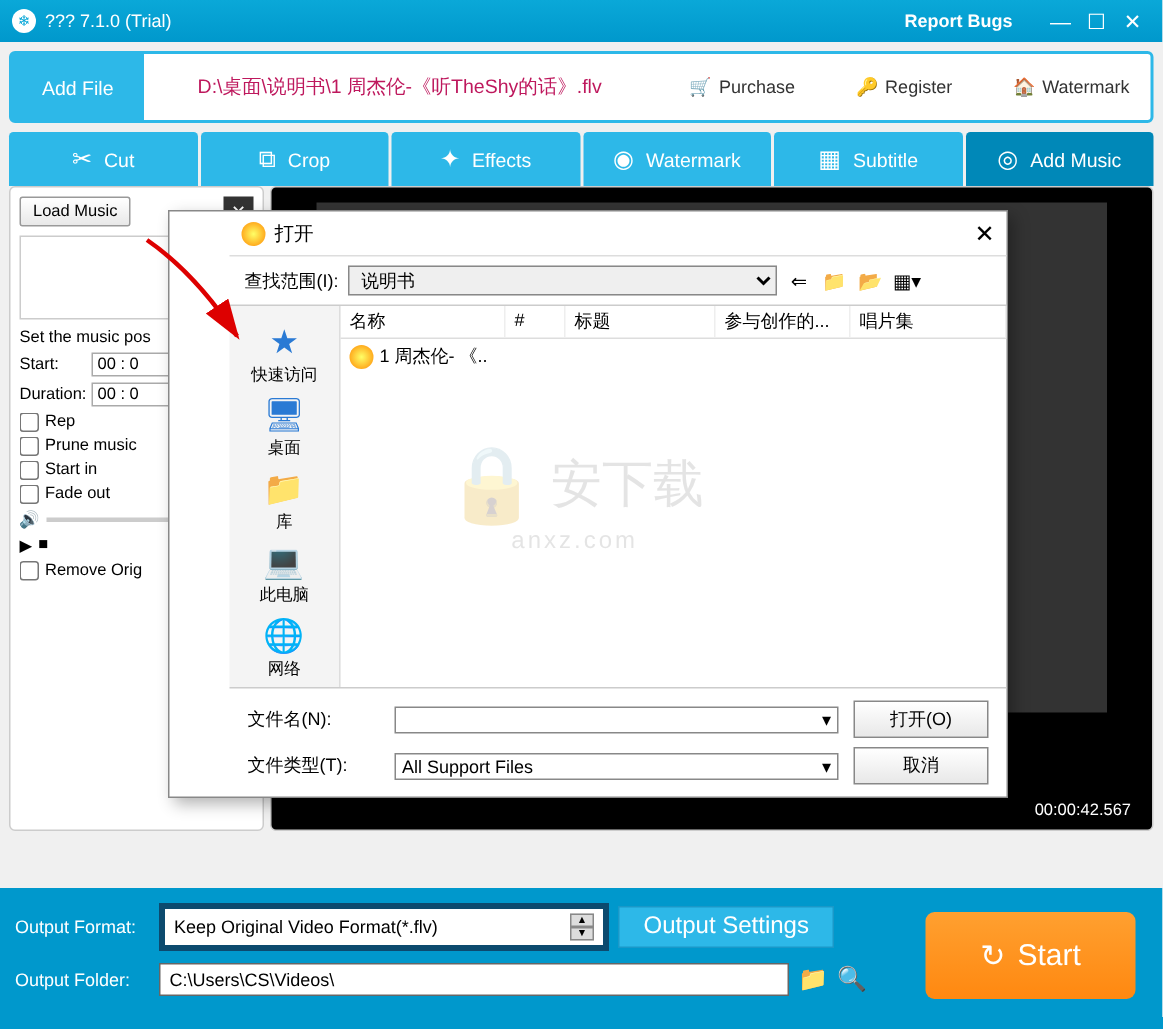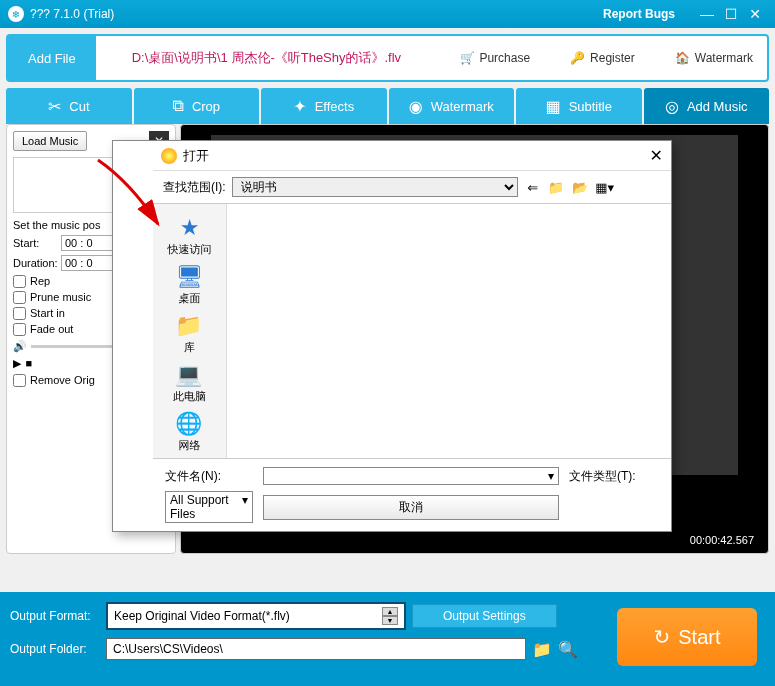--- a/index.html
+++ b/index.html
@@ -33,24 +33,24 @@
 .check-row { display: flex; align-items: flex-start; margin: 3px 0; font-size: 11px; gap: 4px; }
 .volume-row { display: flex; align-items: center; gap: 4px; margin: 4px 0; }
 
 .preview { flex: 1; background: #000; border: 1px solid #ccc; border-radius: 4px; position: relative; }
 .preview-inner { position: absolute; top: 10px; left: 30px; right: 30px; height: 340px; background: #333; }
 .timestamp { position: absolute; right: 10px; bottom: 6px; color: #fff; font-size: 11px; background: rgba(0,0,0,.5); padding: 1px 4px; }
 
 .bottom { position: absolute; bottom: 0; left: 0; right: 0; height: 94px; background: #0098cc; padding: 10px; }
 .bottom-row { display: flex; align-items: center; margin-bottom: 8px; gap: 6px; }
 .bottom-row .lbl { color: #fff; font-size: 12px; width: 90px; }
-.select-out { flex: 0 0 300px; background: #fff; border: 2px solid #0c4a6e; padding: 3px 6px; font-size: 12px; display: flex; align-items: center; }
+.select-out { flex: 0 0 300px; background: #fff; border: 4px solid #0c4a6e; padding: 3px 6px; font-size: 12px; display: flex; align-items: center; }
 .spinbtns { display: flex; flex-direction: column; margin-left: auto; }
 .spinbtn { width: 16px; height: 9px; background: #ddd; border: 1px solid #888; font-size: 7px; cursor: pointer; text-align: center; }
-.btn-settings { background: #2db8e8; color: #fff; border: 1px solid #1a98c8; padding: 4px 30px; font-size: 12px; cursor: pointer; }
+.btn-settings { background: #2db8e8; color: #fff; border: 1px solid #1a98c8; padding: 4px 16px; font-size: 16px; cursor: pointer; }
 .folder-input { flex: 0 0 420px; background: #fff; border: 1px solid #666; padding: 3px 6px; font-size: 12px; }
 .start-btn { position: absolute; right: 18px; top: 16px; width: 140px; height: 58px; background: linear-gradient(#ffa030,#ff8810); border-radius: 6px; color: #fff; font-size: 20px; display: flex; align-items: center; justify-content: center; cursor: pointer; gap: 8px; }
 
 .dialog { position: absolute; top: 140px; left: 112px; width: 560px; height: 392px; background: #fff; border: 1px solid #888; box-shadow: 4px 4px 10px rgba(0,0,0,.3); display: flex; flex-direction: column; padding-left: 40px; }
 .dlg-title { height: 30px; display: flex; align-items: center; padding: 0 8px; font-size: 13px; border-bottom: 1px solid #ddd; }
 .dlg-title .fileico { width: 16px; height: 16px; background: radial-gradient(#ff6,#f80); border-radius: 50%; margin-right: 6px; }
 .dlg-title .dlgclose { margin-left: auto; cursor: pointer; font-size: 16px; }
 .dlg-lookIn { height: 32px; display: flex; align-items: center; padding: 0 10px; font-size: 12px; gap: 6px; }
 .dlg-lookIn select { flex: 0 0 286px; border: 1px solid #888; padding: 1px 4px; font-size: 12px; }
 .navico { width: 18px; height: 18px; cursor: pointer; display: inline-flex; align-items: center; justify-content: center; font-size: 13px; }
@@ -232,27 +232,48 @@
         </div>
       <div class="side-item">
           <div class="side-ico" style="color:#2a7ad4">💻</div>
           <span>此电脑</span>
         </div>
       <div class="side-item">
           <div class="side-ico" style="color:#2a7ad4">🌐</div>
           <span>网络</span>
         </div>
     </div>
+    <div class="dlg-list">
+      <div class="list-header">
+        <div style="width:110px">名称</div>
+        <div style="width:40px">#</div>
+        <div style="width:100px">标题</div>
+        <div style="width:90px">参与创作的...</div>
+        <div style="flex:1">唱片集</div>
+      </div>
+      <div class="list-row">
+          <span class="fico"></span>
+          <span>1 周杰伦- 《..</span>
+        </div>
+      <div class="watermark">
+        <div style="display:flex;align-items:center;gap:8px">
+            <span style="font-size:50px">🔒</span>
+            <span>安下载</span>
+          </div>
+        <div class="sub">anxz.com</div>
+      </div>
+    </div>
   </div>
   <div class="dlg-footer">
     <span>文件名(N):</span>
     <div class="combo" style="display:flex">
         <span style="flex:1"></span>
         <span>▾</span>
       </div>
+    <div class="dlg-btn">打开(O)</div>
     <span>文件类型(T):</span>
     <div class="combo" style="display:flex">
         <span style="flex:1">All Support Files</span>
         <span>▾</span>
       </div>
     <div class="dlg-btn">取消</div>
   </div>
 </div>
 
 <svg class="arrow" width="90" height="90">

